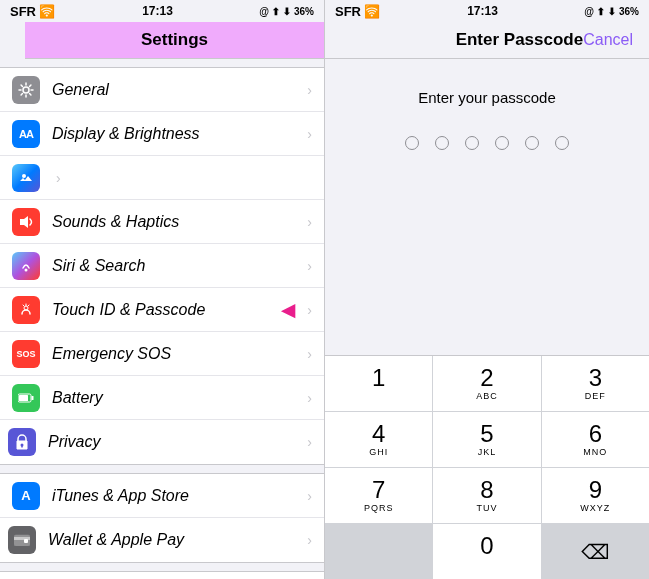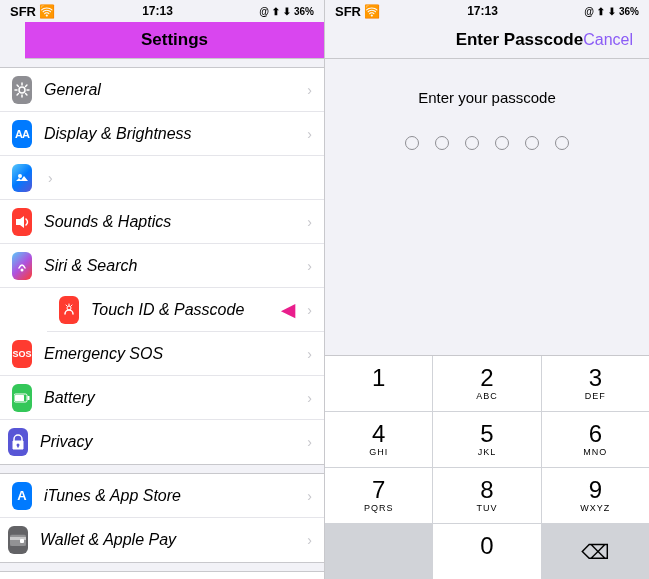--- a/index.html
+++ b/index.html
@@ -43,21 +43,21 @@
       font-size: 11px;
       font-weight: 600;
       height: 22px;
     }
     .status-bar .carrier { font-size: 13px; font-weight: 600; }
     .status-bar .time { font-size: 12px; font-weight: 600; }
     .status-bar .icons { display: flex; align-items: center; gap: 2px; font-size: 10px; }
 
     
     .nav-bar {
-      background: #d946ef;
+      background: #f0abfc;
       text-align: center;
       padding: 8px 10px;
       border-bottom: 1px solid #c8c8cc;
       margin-left: 25px;
     }
     .nav-bar h1 {
       font-size: 17px;
       font-weight: 600;
       color: #000;
     }
@@ -77,21 +77,21 @@
       border-bottom: 1px solid #e5e5ea;
       background: #fff;
       cursor: pointer;
       position: relative;
     }
     .settings-item:last-child {
       border-bottom: none;
       padding-left: 8px;
     }
     .item-icon {
-      width: 20px;
+      width: 28px;
       height: 28px;
       border-radius: 6px;
       display: flex;
       align-items: center;
       justify-content: center;
       margin-right: 12px;
       flex-shrink: 0;
       font-size: 16px;
       color: #fff;
     }
@@ -267,21 +267,21 @@
       <div class="item-icon" style="background: linear-gradient(135deg,#5ac8fa,#af52de,#ff3b30);">
         <svg width="14" height="14" viewBox="0 0 14 14" fill="white">
           <path d="M4 9 Q7 3 10 9" stroke="white" stroke-width="1.5" fill="none" stroke-linecap="round"></path>
           <circle cx="7" cy="11" r="1.5" fill="white"></circle>
         </svg>
       </div>
       <span class="item-label">Siri &amp; Search</span>
       <span class="item-chevron">›</span>
     </div>
 
-    <div class="settings-item" style="position:relative;margin-left:47px;">
+    <div class="settings-item" style="position:relative;">
       <div class="item-icon icon-red">
         <svg width="16" height="16" viewBox="0 0 16 16" fill="white">
           <circle cx="8" cy="6" r="2" stroke="white" stroke-width="1" fill="none"></circle>
           <path d="M4 12c0-2.2 1.8-4 4-4s4 1.8 4 4" stroke="white" stroke-width="1.5" fill="none" stroke-linecap="round"></path>
           <path d="M8 4V2M5 3l1 1M11 3l-1 1" stroke="white" stroke-width="1" stroke-linecap="round"></path>
         </svg>
       </div>
       <span class="item-label">Touch ID &amp; Passcode</span>
       <span style="position:absolute;right:24px;top:50%;transform:translateY(-50%);color:#e91e8c;font-size:24px;font-weight:900;">◄</span>
       <span class="item-chevron" style="margin-left:30px;">›</span>

